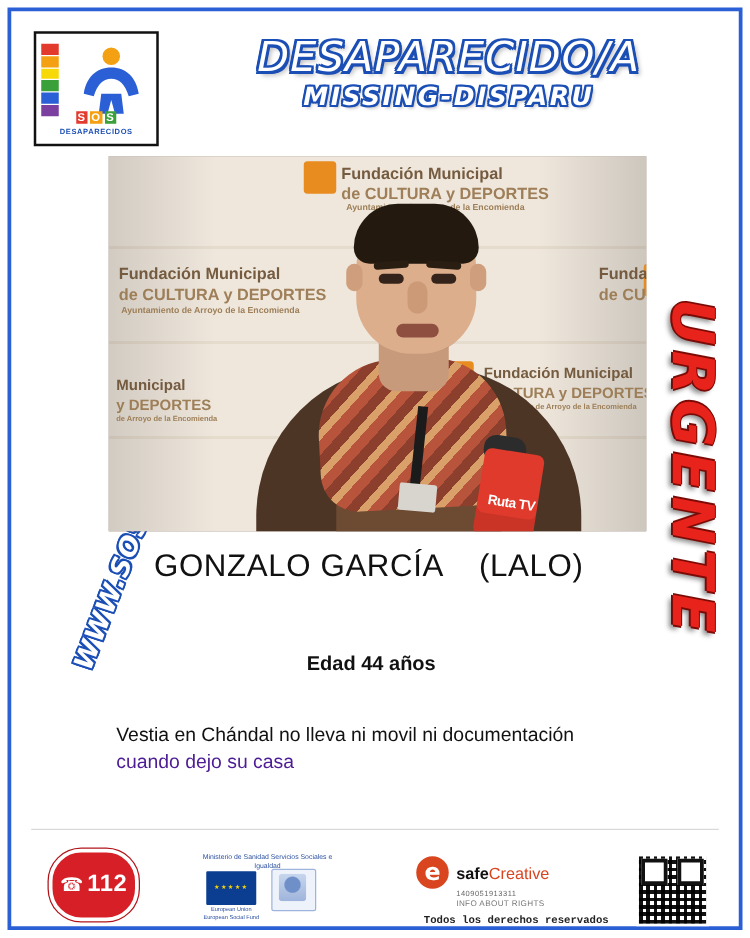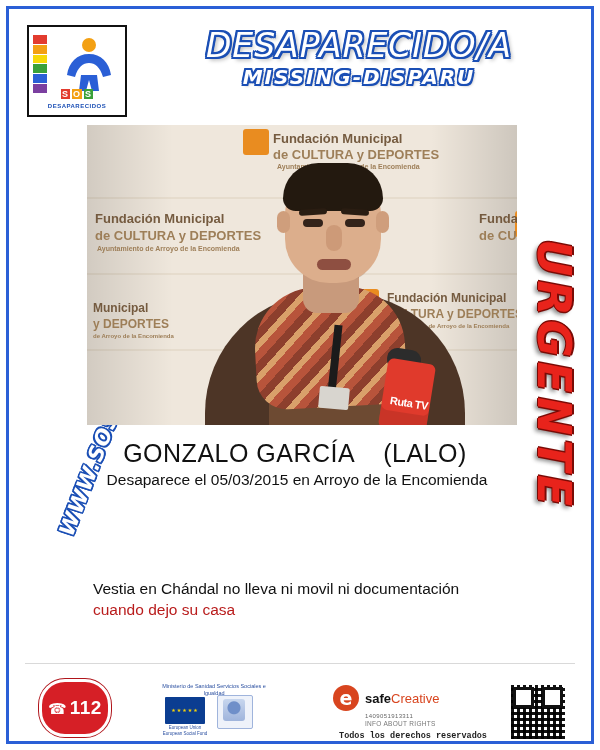--- a/index.html
+++ b/index.html
@@ -430,21 +430,21 @@
     font-size: 15.5px;
     color: #111111;
   }
   .desc2 {
     position: absolute;
     left: 78px;
     right: 66px;
     top: 586px;
     font-family: "Liberation Sans", sans-serif;
     font-size: 15.5px;
-    color: #b91c1c;
+    color: #4c1d95;
   }
 
   
   .footer-rule {
     position: absolute;
     left: 10px;
     right: 10px;
     top: 648px;
     height: 1px;
     background: #d9d9d9;
@@ -692,21 +692,21 @@
       <div class="badge-card"></div>
       <div class="mic-top"></div>
       <div class="mic"></div>
       <div class="mic-label">Ruta TV</div>
 
     </div>
 
     <div class="name">
       <span>GONZALO GARCÍA</span><span class="alias">(LALO)</span>
     </div>
-    <div class="line-date">Desaparece el 05/03/2015 en Arroyo de la Encomienda</div>
+    <div class="line-age">Edad 44 años</div>
     <div class="desc1">Vestia en Chándal no lleva ni movil ni documentación</div>
     <div class="desc2">cuando dejo su casa</div>
 
     <div class="footer-rule"></div>
 
     <div class="badge-112">
       <span class="phone-glyph">☎</span>
       <span class="num">112</span>
     </div>
 

